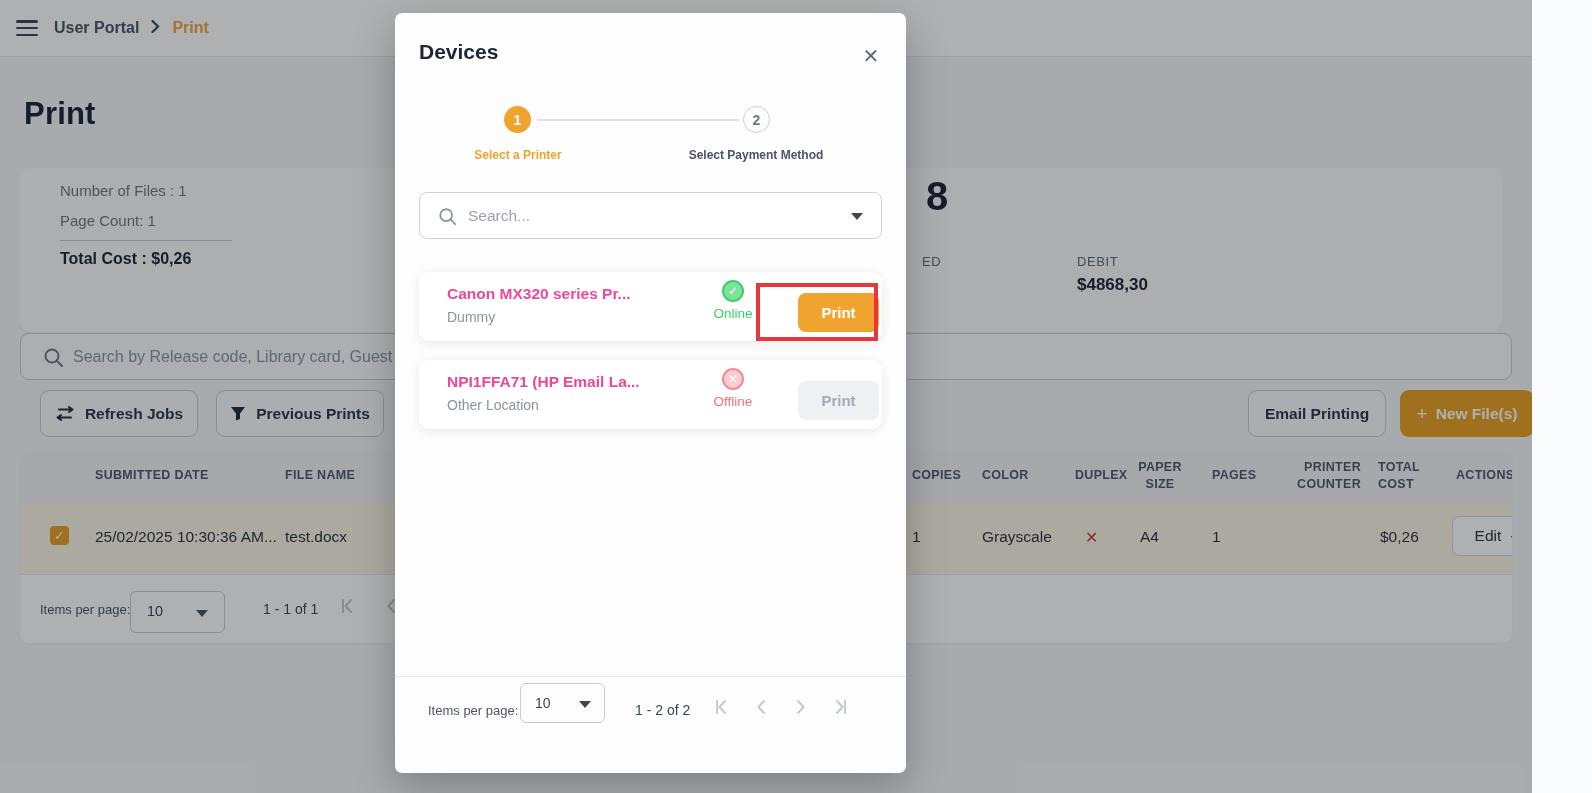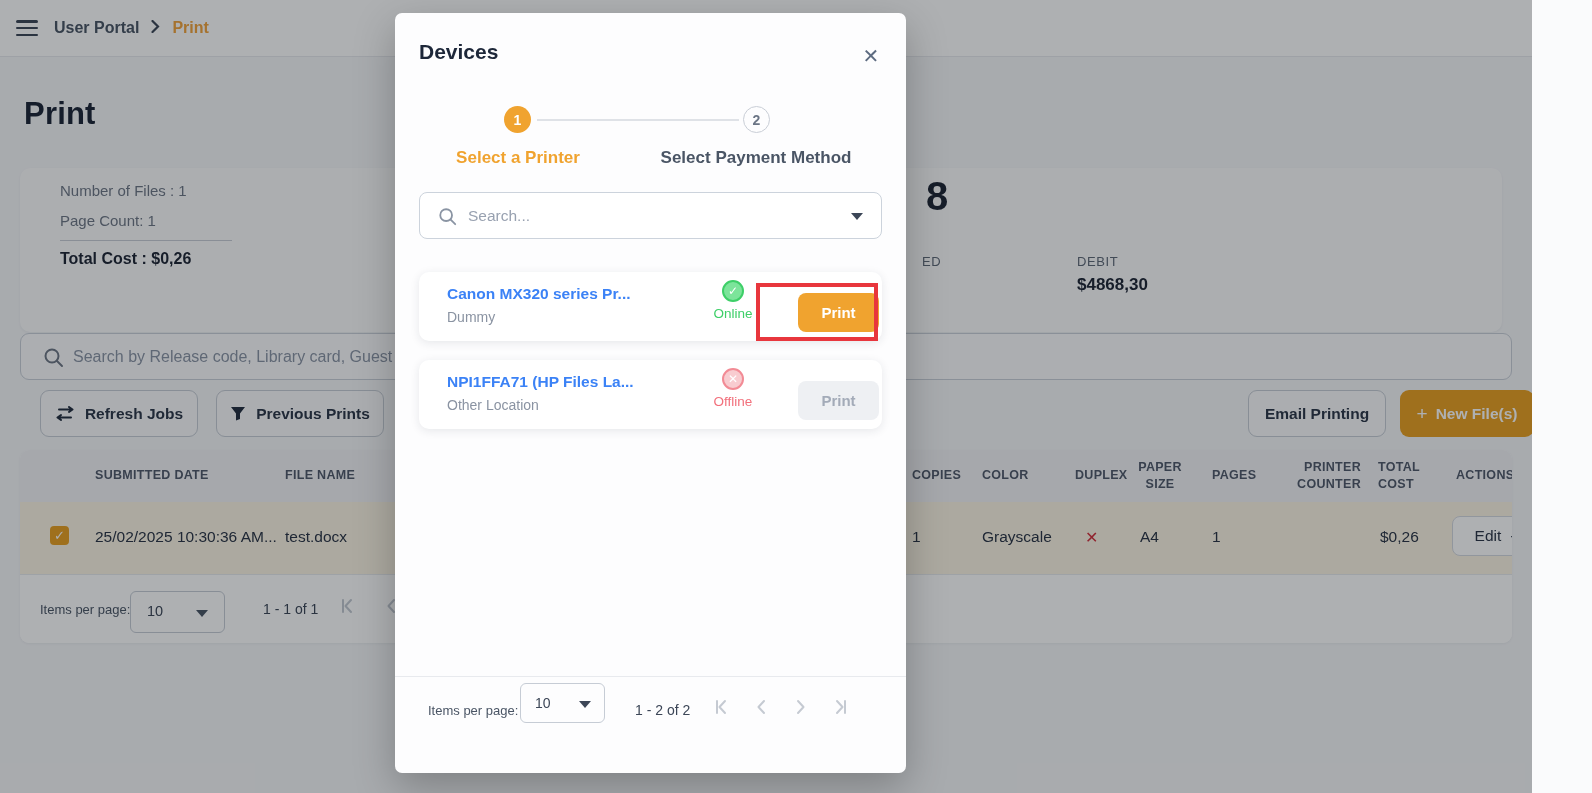--- a/index.html
+++ b/index.html
@@ -63,34 +63,34 @@
 
   
   .modal { position:absolute; left:395px; top:13px; width:511px; height:760px; background:#fdfdfe; border-radius:7px; box-shadow:0 14px 40px rgba(0,0,0,.25); z-index:20; }
   .modal-title { position:absolute; left:24px; top:27px; font-size:21px; font-weight:800; color:#1d2739; }
   .modal-close { position:absolute; right:24px; top:32px; width:22px; height:22px; color:#5d6b80; font-size:20px; line-height:22px; text-align:center; cursor:pointer; }
 
   .step-circle { position:absolute; width:27px; height:27px; border-radius:50%; display:flex; align-items:center; justify-content:center; font-size:14px; font-weight:700; }
   .step-1 { left:109px; top:93px; background:#f0a32f; color:#fff; }
   .step-2 { left:348px; top:93px; background:#fdfdfe; border:1.5px solid #c9ced6; color:#6b7585; }
   .step-line { position:absolute; left:142px; top:106px; width:202px; height:1.5px; background:#dfe2e7; }
-  .step-label { position:absolute; top:135px; font-size:17px; font-weight:600; text-align:center; }
+  .step-label { position:absolute; top:135px; font-size:12px; font-weight:600; text-align:center; }
   .step-label.l1 { left:43px; width:160px; color:#f0a32f; }
   .step-label.l2 { left:258px; width:206px; color:#4a5565; }
 
   .modal-search { position:absolute; left:24px; top:179px; right:24px; height:47px; background:#fff; border:1px solid #ccd3dc; border-radius:8px; }
   .modal-search svg { position:absolute; left:18px; top:14px; }
   .modal-search input { position:absolute; left:48px; top:0; right:40px; height:45px; border:0; outline:0; background:transparent; font-size:15.5px; font-family:inherit; color:#3c4657; }
   .modal-search input::placeholder { color:#98a1b0; }
   .modal-search .caret { right:18px; top:20px; border-top-color:#3c4657; }
 
   .device { position:absolute; left:24px; right:24px; height:69px; background:#ffffff; border-radius:10px; box-shadow:0 2px 10px rgba(25,39,62,.10); }
   .device.d1 { top:259px; }
   .device.d2 { top:347px; }
-  .dev-name { position:absolute; left:28px; top:13px; font-size:15.5px; font-weight:800; color:#3b82f6; white-space:nowrap; }
+  .dev-name { position:absolute; left:28px; top:13px; font-size:15.5px; font-weight:800; color:#ec4899; white-space:nowrap; }
   .dev-loc { position:absolute; left:28px; top:37px; font-size:14px; color:#8a93a2; }
   .dev-status { position:absolute; left:283px; top:8px; width:62px; text-align:center; }
   .status-icon { display:inline-flex; width:22px; height:22px; border-radius:50%; align-items:center; justify-content:center; font-size:12px; font-weight:700; }
   .status-icon.online { background:#7ce49a; border:2px solid #3ecf68; color:#fff; }
   .status-icon.offline { background:#f8ccd0; border:2px solid #f28b95; color:#fff; }
   .status-text { display:block; margin-top:4px; font-size:13.5px; }
   .status-text.online { color:#3ecf68; }
   .status-text.offline { color:#f2707c; }
   .dev-print { position:absolute; left:379px; top:21px; width:81px; height:39px; border:none; border-radius:8px; font-size:15px; font-weight:700; font-family:inherit; cursor:pointer; }
   .dev-print.enabled { background:#f0a32f; color:#fff; }
@@ -255,21 +255,21 @@
       <div class="dev-loc">Dummy</div>
       <div class="dev-status">
         <span class="status-icon online">✓</span>
         <span class="status-text online">Online</span>
       </div>
       <button class="dev-print enabled">Print</button>
     </div>
     <div class="annotation-box"></div>
 
     <div class="device d2">
-      <div class="dev-name">NPI1FFA71 (HP Files La...</div>
+      <div class="dev-name">NPI1FFA71 (HP Email La...</div>
       <div class="dev-loc">Other Location</div>
       <div class="dev-status">
         <span class="status-icon offline">✕</span>
         <span class="status-text offline">Offline</span>
       </div>
       <button class="dev-print disabled">Print</button>
     </div>
 
     <div class="modal-div"></div>
     <span class="m-pag-label">Items per page:</span>

